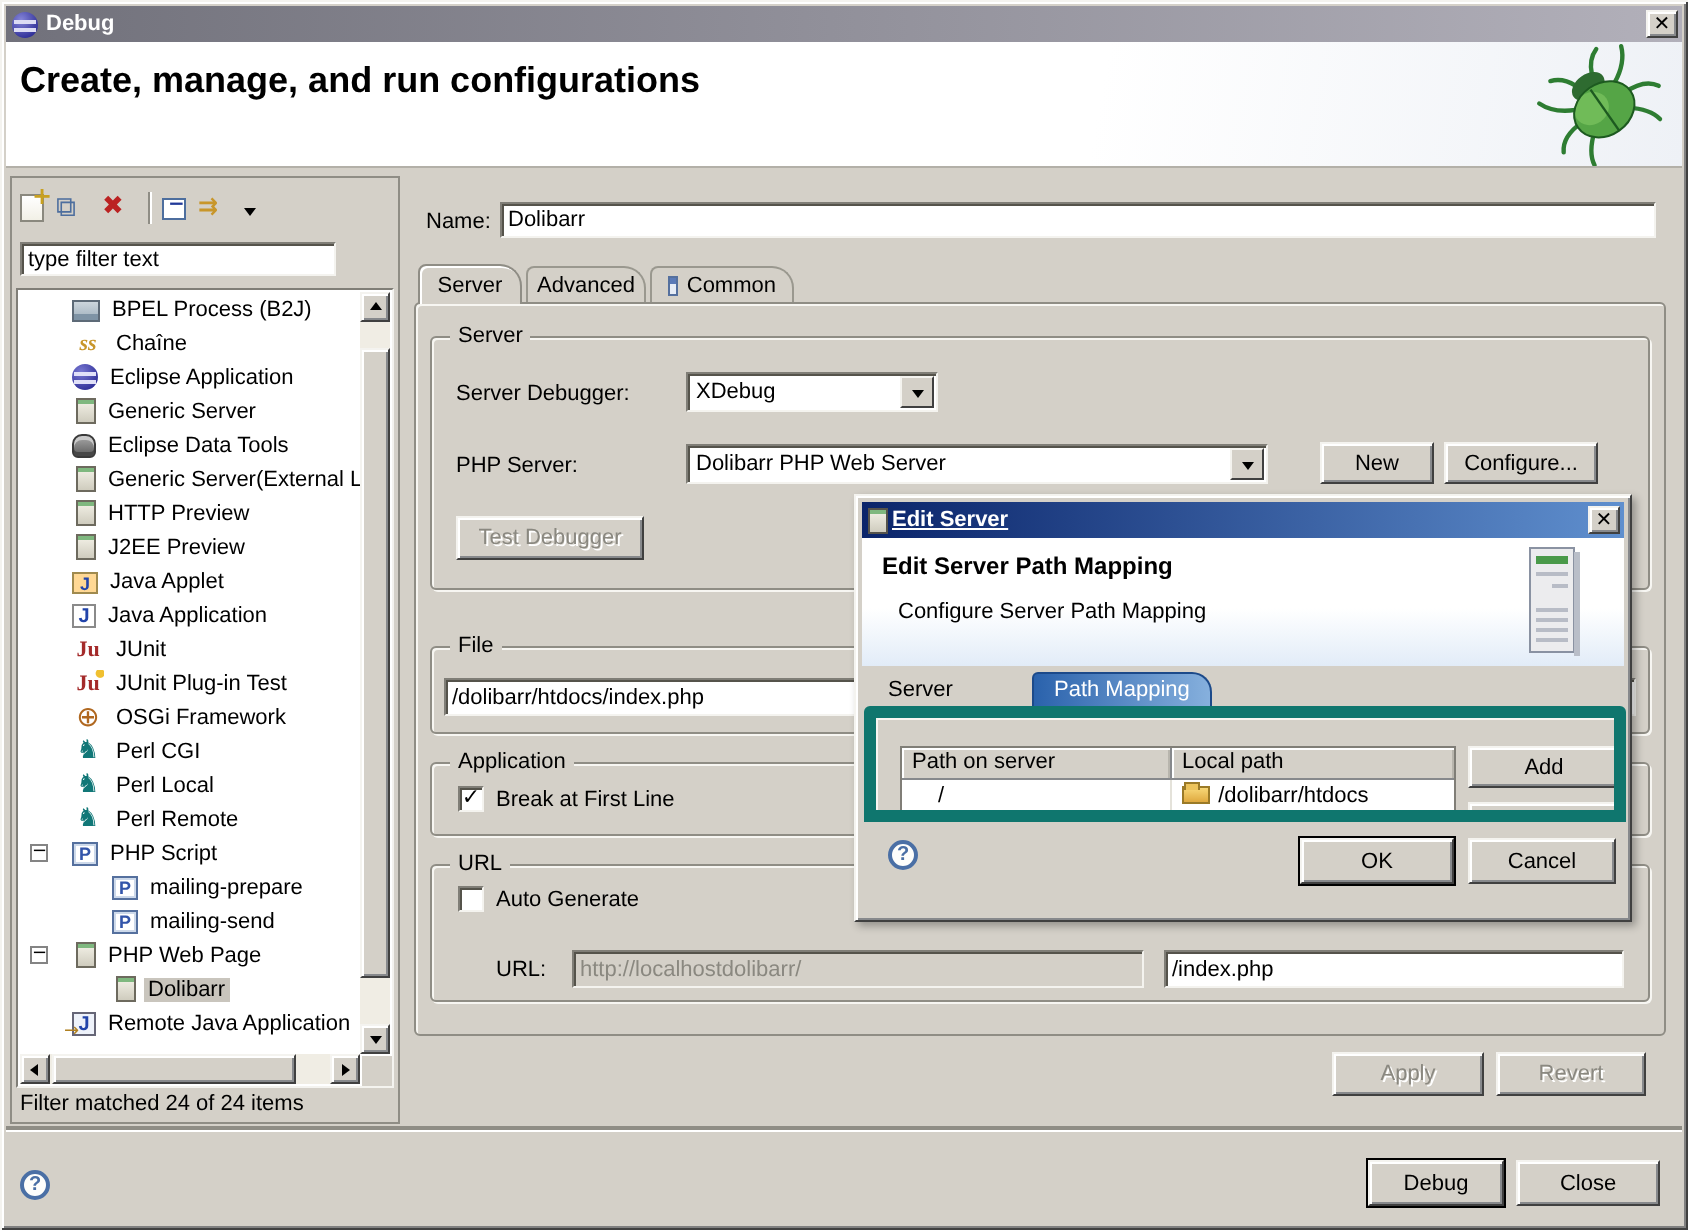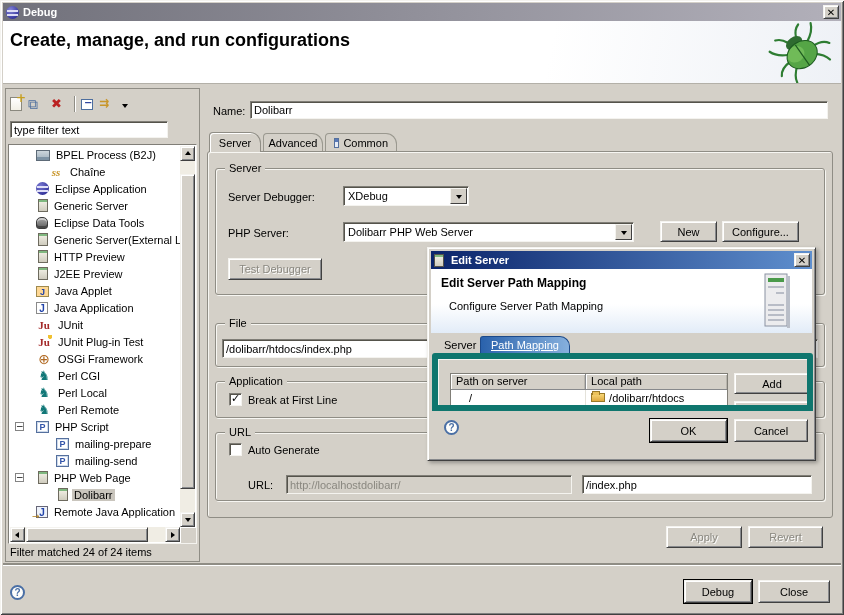--- a/index.html
+++ b/index.html
@@ -113,28 +113,28 @@
                 box-shadow:inset 0 3px 0 #5a7ab8, inset -4px 0 0 #e6ecf6; }
   .tabcontent { position:absolute; left:207px; top:151px; width:626px; height:367px; border:1px solid #8f8d85;
                 border-radius:3px; box-shadow:inset 1px 1px 0 #f7f6f2; background:#d4d0c8; z-index:2; }
 
   
   .dialog { position:absolute; left:427px; top:247px; width:389px; height:214px; background:#d4d0c8; z-index:10;
             border:1px solid; border-color:#f4f3ef #404040 #404040 #f4f3ef;
             box-shadow:inset 1px 1px 0 #fff, inset -1px -1px 0 #87898c, 2px 2px 4px rgba(0,0,0,.3); }
   .dlg-titlebar { position:absolute; left:3px; top:3px; right:3px; height:18px;
                   background:linear-gradient(90deg,#0a246a,#5f8fce); display:flex; align-items:center; }
-  .dlg-titlebar .ttl { color:#fff; font-weight:bold; margin-left:7px; }
+  .dlg-titlebar .ttl { color:#fff; font-weight:bold; margin-left:2px;text-decoration:underline; }
   .dlg-header { position:absolute; left:3px; top:21px; right:3px; height:64px;
                 background:linear-gradient(to bottom,#ffffff 55%,#e2ecf8); }
   .dlg-header .h1 { position:absolute; left:10px; top:7px; font-size:12px; font-weight:bold; }
   .dlg-header .h2 { position:absolute; left:18px; top:31px; }
   .dlg-tab { position:absolute; top:88px; height:17px; display:flex; align-items:center; padding:0 10px; }
-  .dlg-tab.active { background:linear-gradient(90deg,#2a62ac,#86b0dd); color:#fff; text-decoration:underline;
-                    border:1px solid #1c4a8a; border-bottom:none; border-radius:3px 10px 0 0; }
+  .dlg-tab.active { background:linear-gradient(90deg,#2a62ac,#86b0dd); color:#fff; 
+                    border:1px solid #1c4a8a; border-bottom:none; border-radius:3px 10px 0 0;margin-left:36px; }
   .dlg-tabarea { position:absolute; left:4px; top:105px; width:381px; height:58px; border:6px solid #0f766e;
                  border-radius:3px 3px 0 0; box-shadow:inset 1px 1px 0 #f7f6f2; overflow:hidden; background:#d4d0c8; }
   .map-table { position:absolute; left:12px; top:14px; width:278px; background:#fff; border:1px solid #807e77; }
   .map-hrow { display:flex; height:16px; }
   .map-hcell { background:#d4d0c8; border-right:1px solid #87898c; border-bottom:1px solid #87898c;
                box-shadow:inset 1px 1px 0 #fff, inset -1px 0 0 #b8b5ad; padding:1px 5px; white-space:nowrap; overflow:hidden; }
   .map-row { display:flex; height:15px; background:#fff; align-items:center; }
   .map-cell { border-right:1px solid #e4e2da; height:100%; display:flex; align-items:center; padding:0 5px; gap:4px; white-space:nowrap; }
   .c1 { width:136px; } .c2 { width:142px; }
   .folder-icon { position:relative; width:14px; height:9px; background:linear-gradient(#f7d777,#dfa93f); border:1px solid #9a7a28; flex:none; }
@@ -189,21 +189,21 @@
       <span class="tico ico-filter">⇉</span>
       <span class="mini-arrow"></span>
     </div>
     <input class="field sunken filter-input" value="type filter text" style="">
     <div class="treebox">
       <div class="tree">
           <div class="trow" style="padding-left: 26px;">
             <span class="ti ic-bpel"></span>
             <span class="tlabel">BPEL Process (B2J)</span>
           </div>
-          <div class="trow" style="padding-left: 38px;">
+          <div class="trow" style="padding-left: 26px;">
             <span class="ti ic-string"></span>
             <span class="tlabel">Chaîne</span>
           </div>
           <div class="trow" style="padding-left: 26px;">
             <span class="ti ic-eclipse"></span>
             <span class="tlabel">Eclipse Application</span>
           </div>
           <div class="trow" style="padding-left: 26px;">
             <span class="ti ic-server"></span>
             <span class="tlabel">Generic Server</span>

